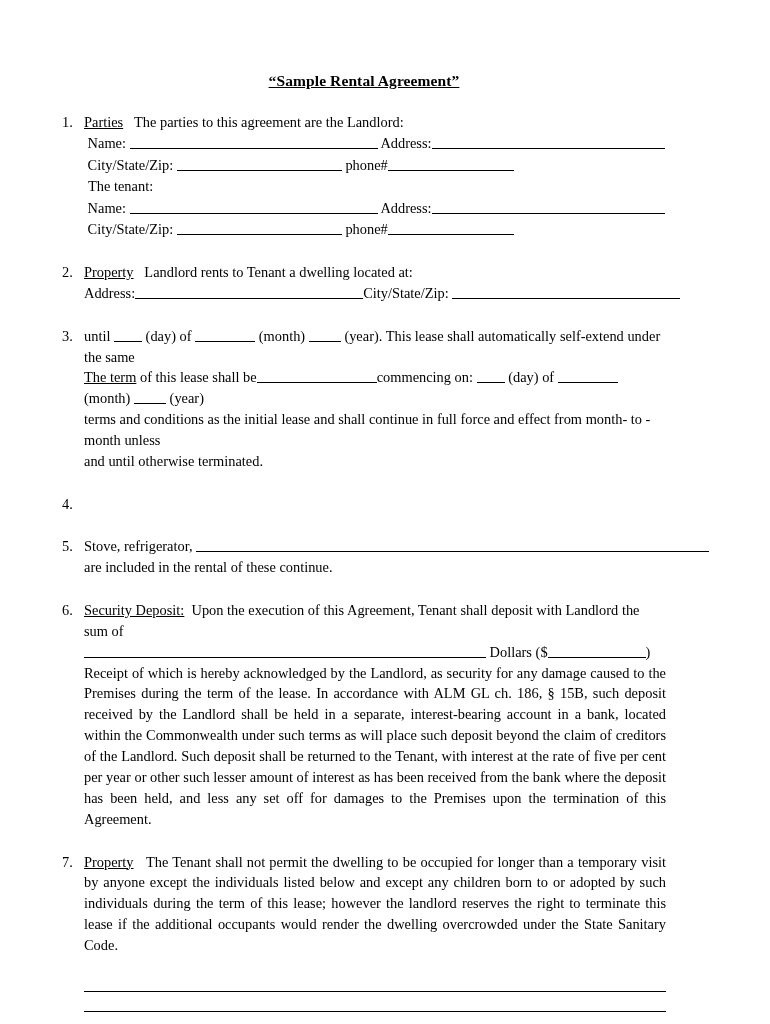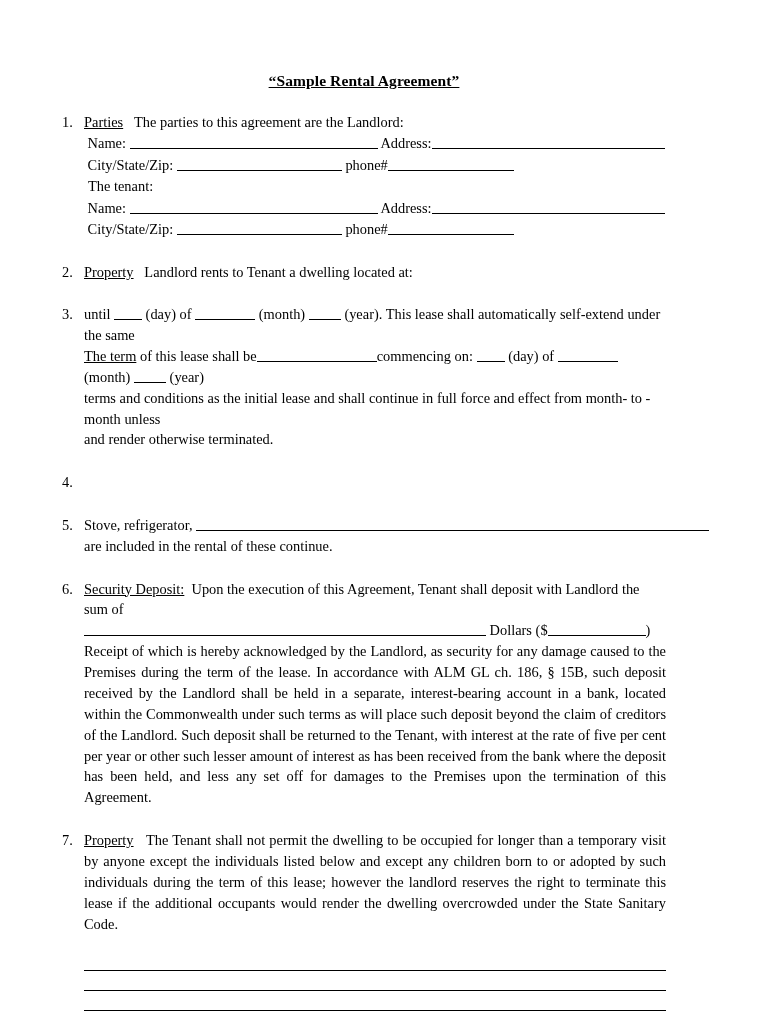--- a/index.html
+++ b/index.html
@@ -108,20 +108,24 @@
     </div>
   </div>
 
   <div class="clause">
     <div class="num">2.</div>
     <div class="body">
       <div>
         <span class="u">Property</span>
         &nbsp;&nbsp;<span>Landlord rents to Tenant a dwelling located at:</span>
       </div>
+      <div class="sub nowrapline">
+        <span>Address:</span><span class="line" style="width:228px"></span><span>City/State/Zip:</span>
+        <span class="line" style="width:228px"></span>
+      </div>
     </div>
   </div>
 
   <div class="clause">
     <div class="num">3.</div>
     <div class="body tight">
       <div>
         <span>until</span>
         <span class="line" style="width:28px"></span>
         <span>(day) of</span>
@@ -134,21 +138,21 @@
         <span class="u">The term</span>
         <span>of this lease shall be</span><span class="line" style="width:120px"></span><span>commencing on:</span>
         <span class="line" style="width:28px"></span>
         <span>(day) of</span>
         <span class="line" style="width:60px"></span>
         <span>(month)</span>
         <span class="line" style="width:32px"></span>
         <span>(year)</span>
       </div>
       <div>terms and conditions as the initial lease and shall continue in full force and effect from month- to -month unless</div>
-      <div>and render otherwise terminated.</div>
+      <div>and until otherwise terminated.</div>
     </div>
   </div>
 
   <div class="clause">
     <div class="num">4.</div>
     <div class="body tight">
     </div>
   </div>
 
   <div class="clause">

